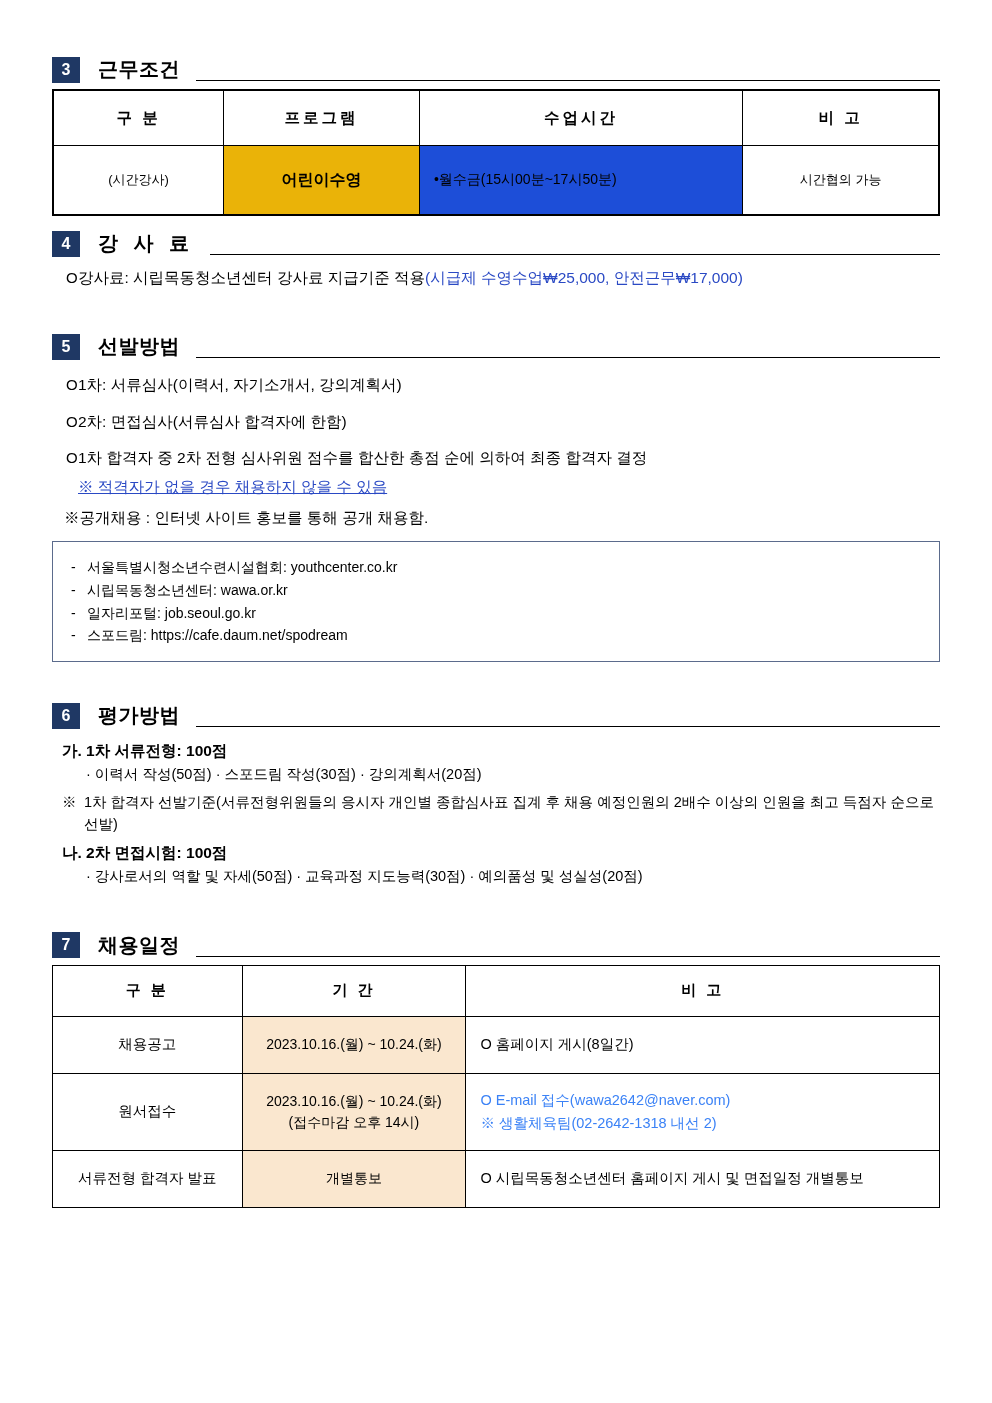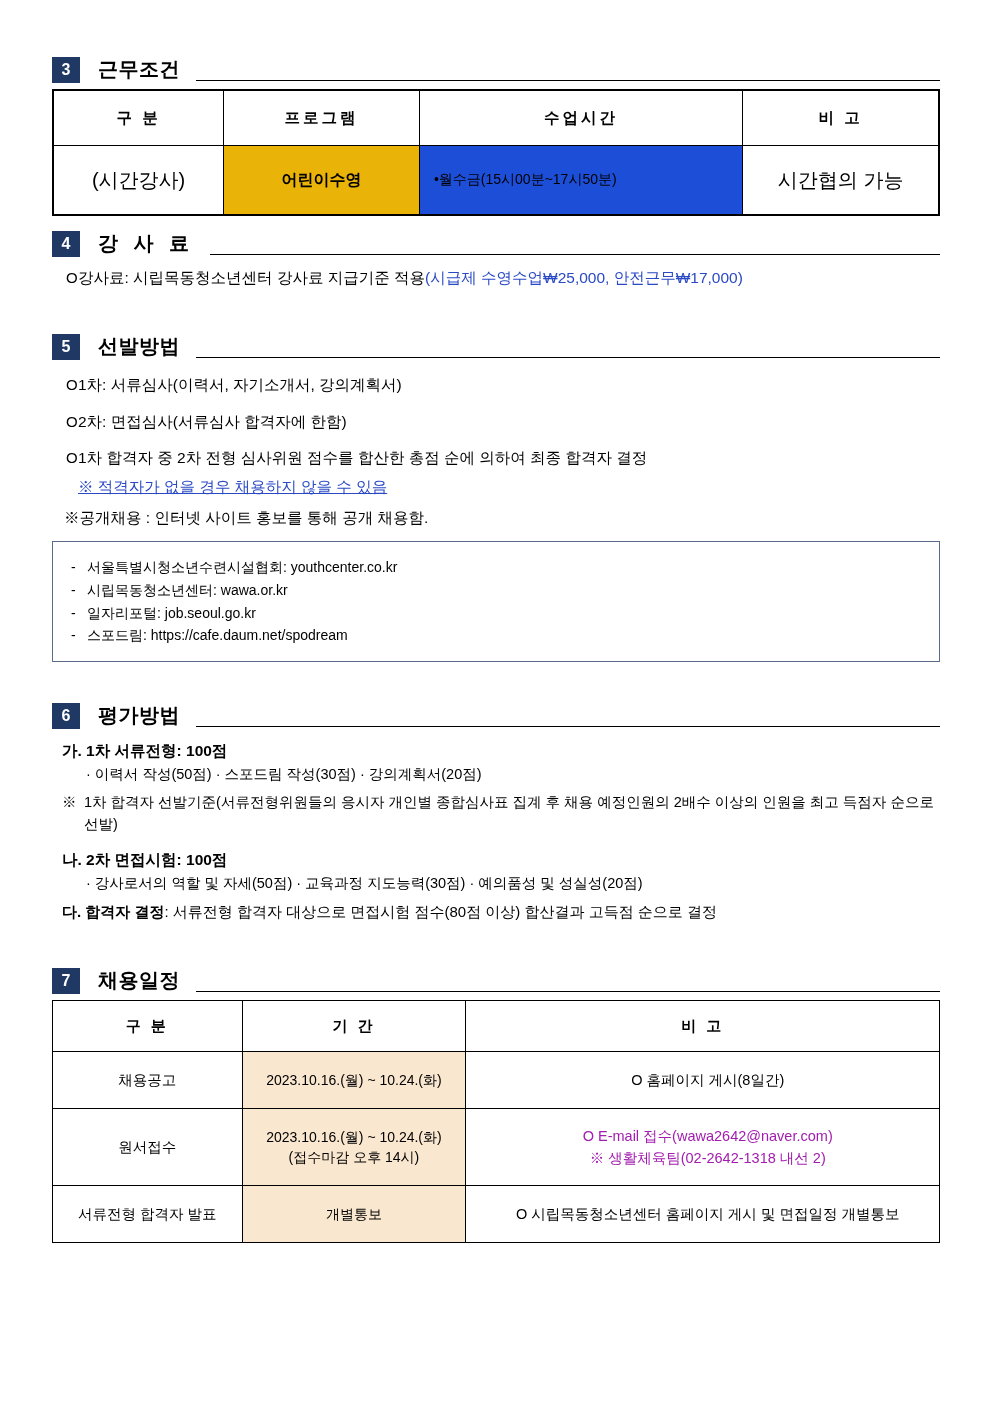--- a/index.html
+++ b/index.html
@@ -77,21 +77,21 @@
   .work-table { margin-top: 4px; }
   .work-table thead th {
     height: 38px;
     font-size: 15.5px;
     font-weight: bold;
     letter-spacing: 3px;
     background: #ffffff;
   }
   .work-table tbody td {
     height: 52px;
-    font-size: 20px;
+    font-size: 13px;
   }
   .work-table tbody td.hl {
     background: #eab308;
     font-weight: bold;
     font-size: 16px;
   }
   .work-table tbody td.hl-left {
     background: #1d4ed8;
     text-align: left;
     padding-left: 14px;
@@ -169,25 +169,25 @@
     font-weight: bold;
     letter-spacing: 3px;
   }
   .sched td { font-size: 14px; }
   .sched td.period {
     background: #fae7cf;
     font-size: 14px;
     line-height: 1.45;
   }
   .sched td.remark {
-    text-align: center;
+    text-align: left;
     padding-left: 14px;
     line-height: 1.55;
   }
-  .sched td.remark .blue { color: #a21caf; }
+  .sched td.remark .blue { color: #3b82f6; }
   .r1 td { height: 40px; }
   .r2 td { height: 60px; }
   .r3 td { height: 40px; }
 </style>
 </head>
 <body>
 
 <div class="page">
 
   <div class="section-head">
@@ -267,23 +267,22 @@
     <div class="section-rule"></div>
   </div>
 
   <div class="eval">
     <div class="head">가. 1차 서류전형: 100점</div>
     <div class="sub">· 이력서 작성(50점) · 스포드림 작성(30점) · 강의계획서(20점)</div>
     <div class="star">
       <span class="mark">※</span>
       <span class="body">1차 합격자 선발기준(서류전형위원들의 응시자 개인별 종합심사표 집계 후 채용 예정인원의 2배수 이상의 인원을 최고 득점자 순으로 선발)</span>
     </div>
-    <div class="head" style="margin-top:12px">나. 2차 면접시험: 100점</div>
+    <div class="head" style="margin-top:5px">나. 2차 면접시험: 100점</div>
     <div class="sub">· 강사로서의 역할 및 자세(50점) · 교육과정 지도능력(30점) · 예의품성 및 성실성(20점)</div>
-    <div class="decision"><b>다. 합격자 결정</b><span>: 서류전형 합격자 대상으로 면접시험 점수(80점 이상) 합산결과 고득점 순으로 결정</span></div>
   </div>
 
   <div class="section-head" style="margin-top:44px">
     <div class="section-num">7</div>
     <div class="section-title">채용일정</div>
     <div class="section-rule"></div>
   </div>
 
   <div class="sched-wrap">
     <table class="doc sched">

